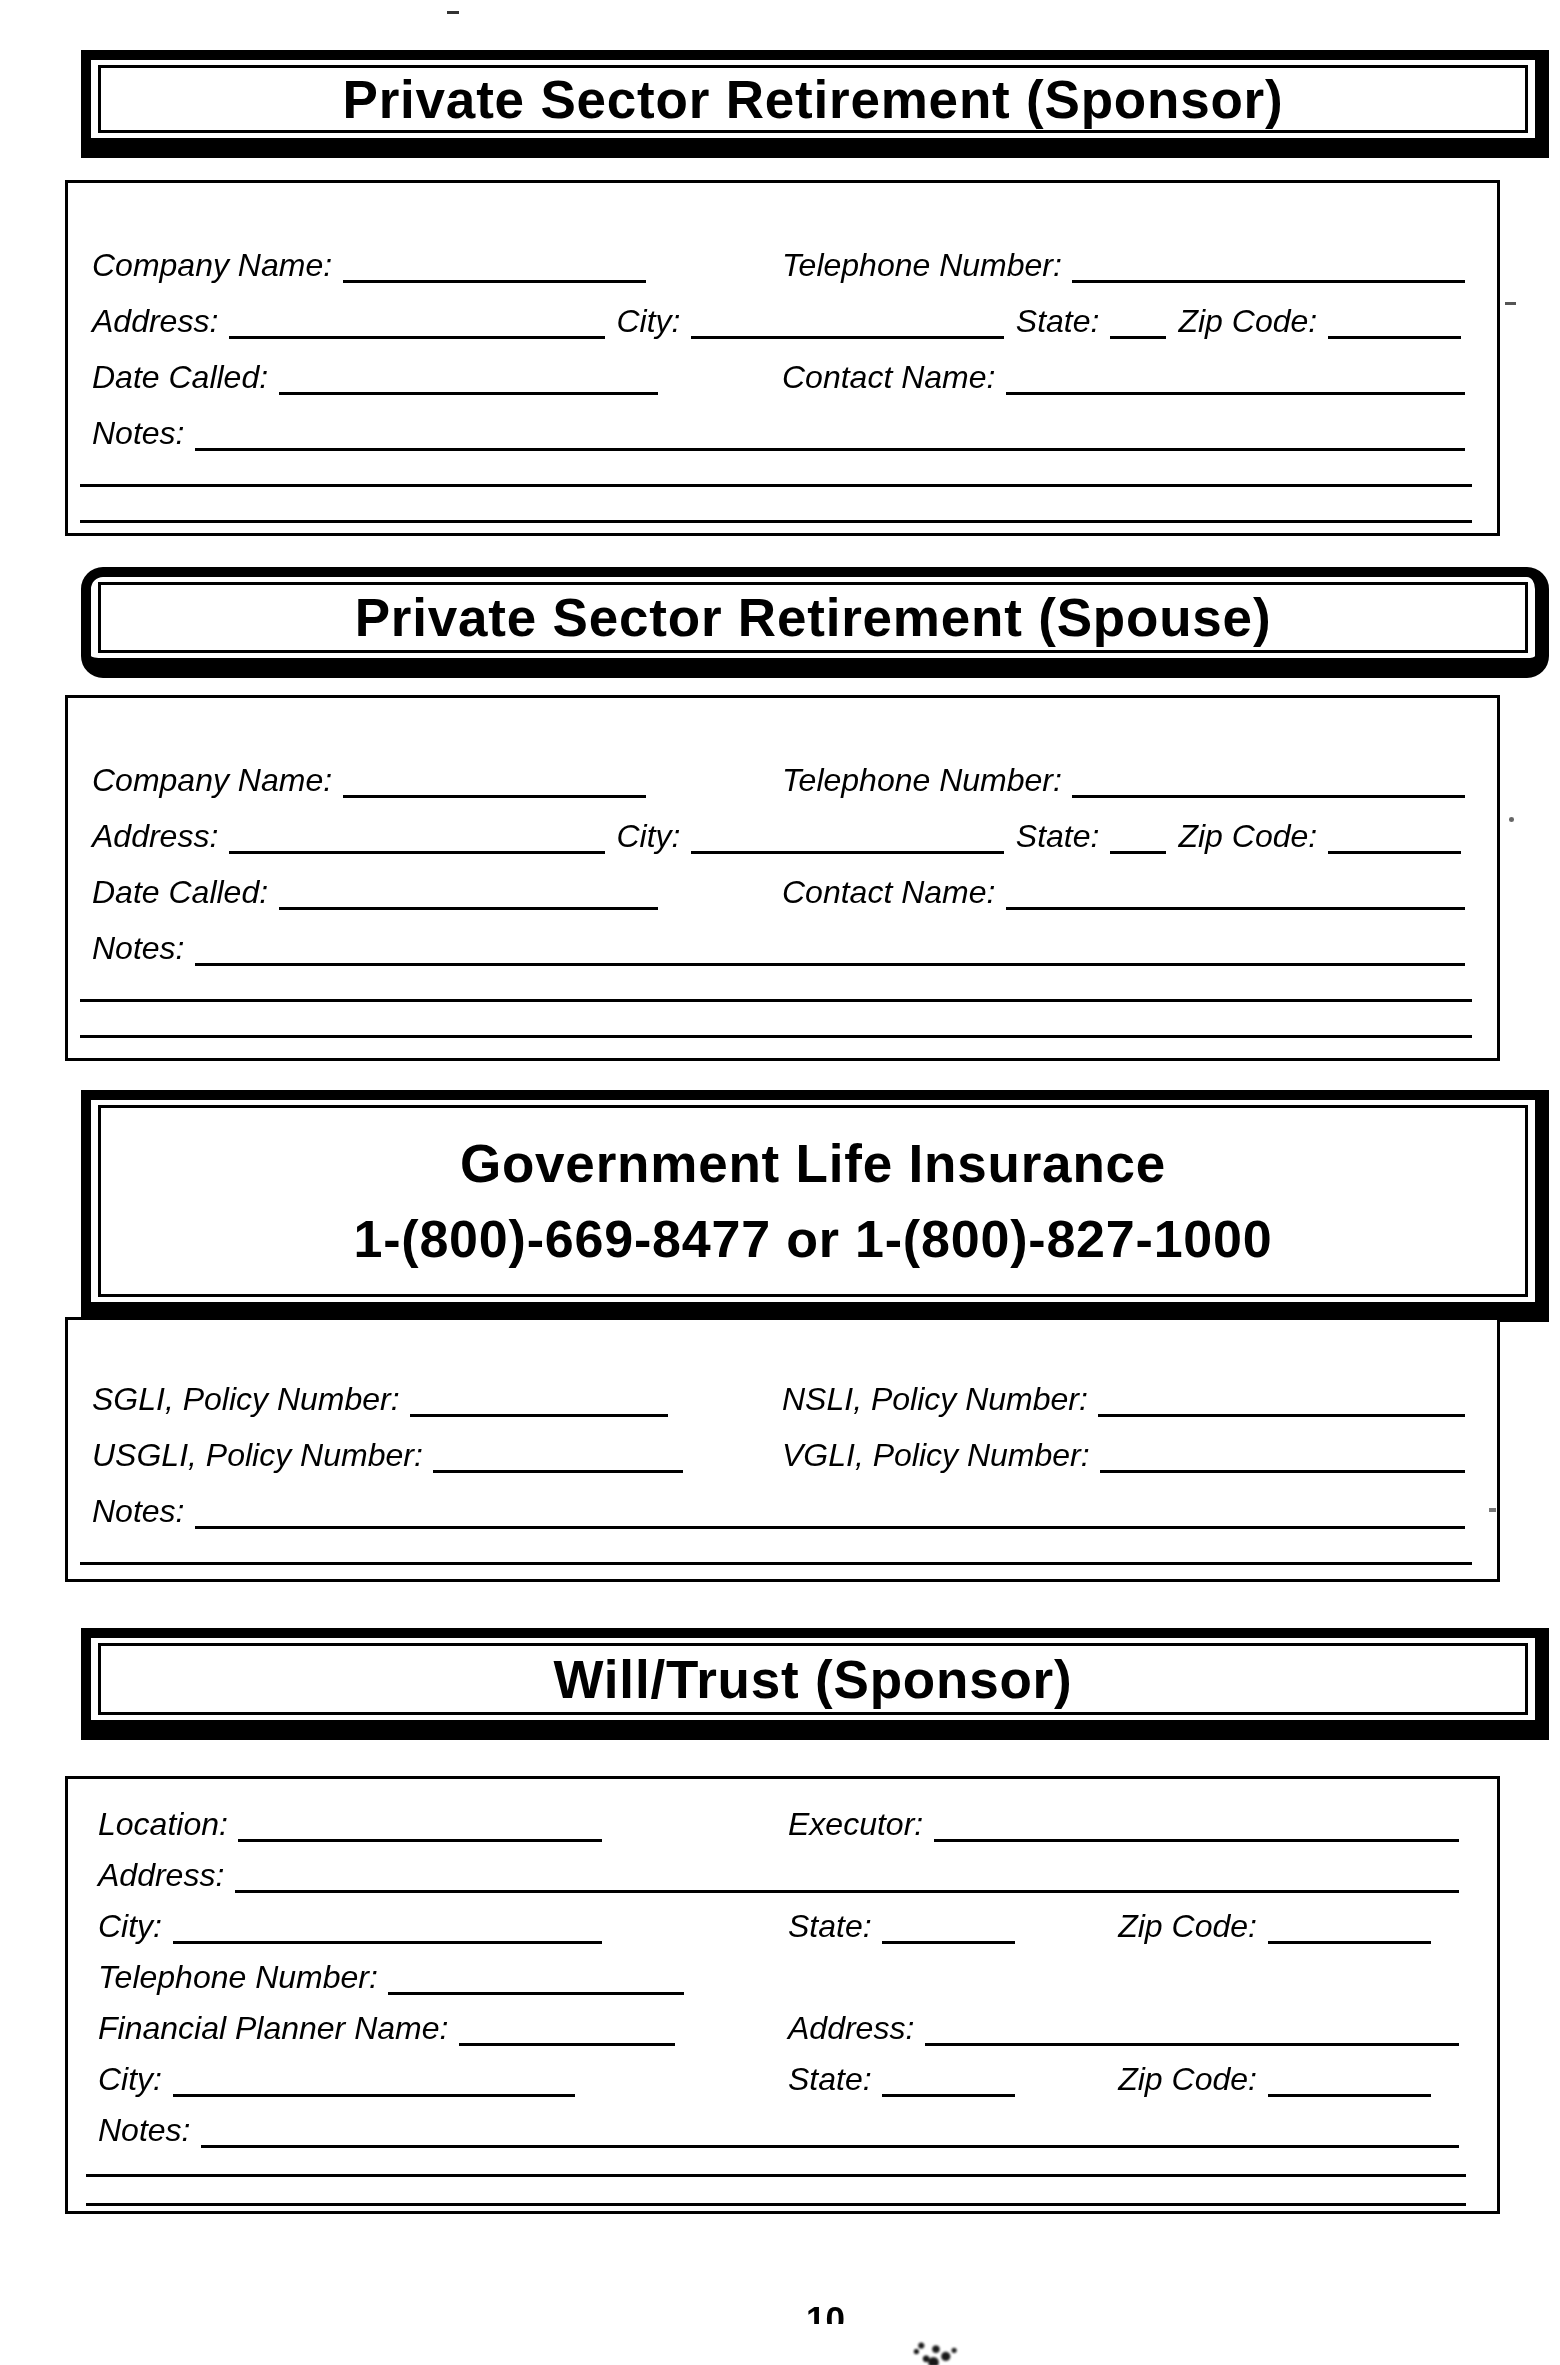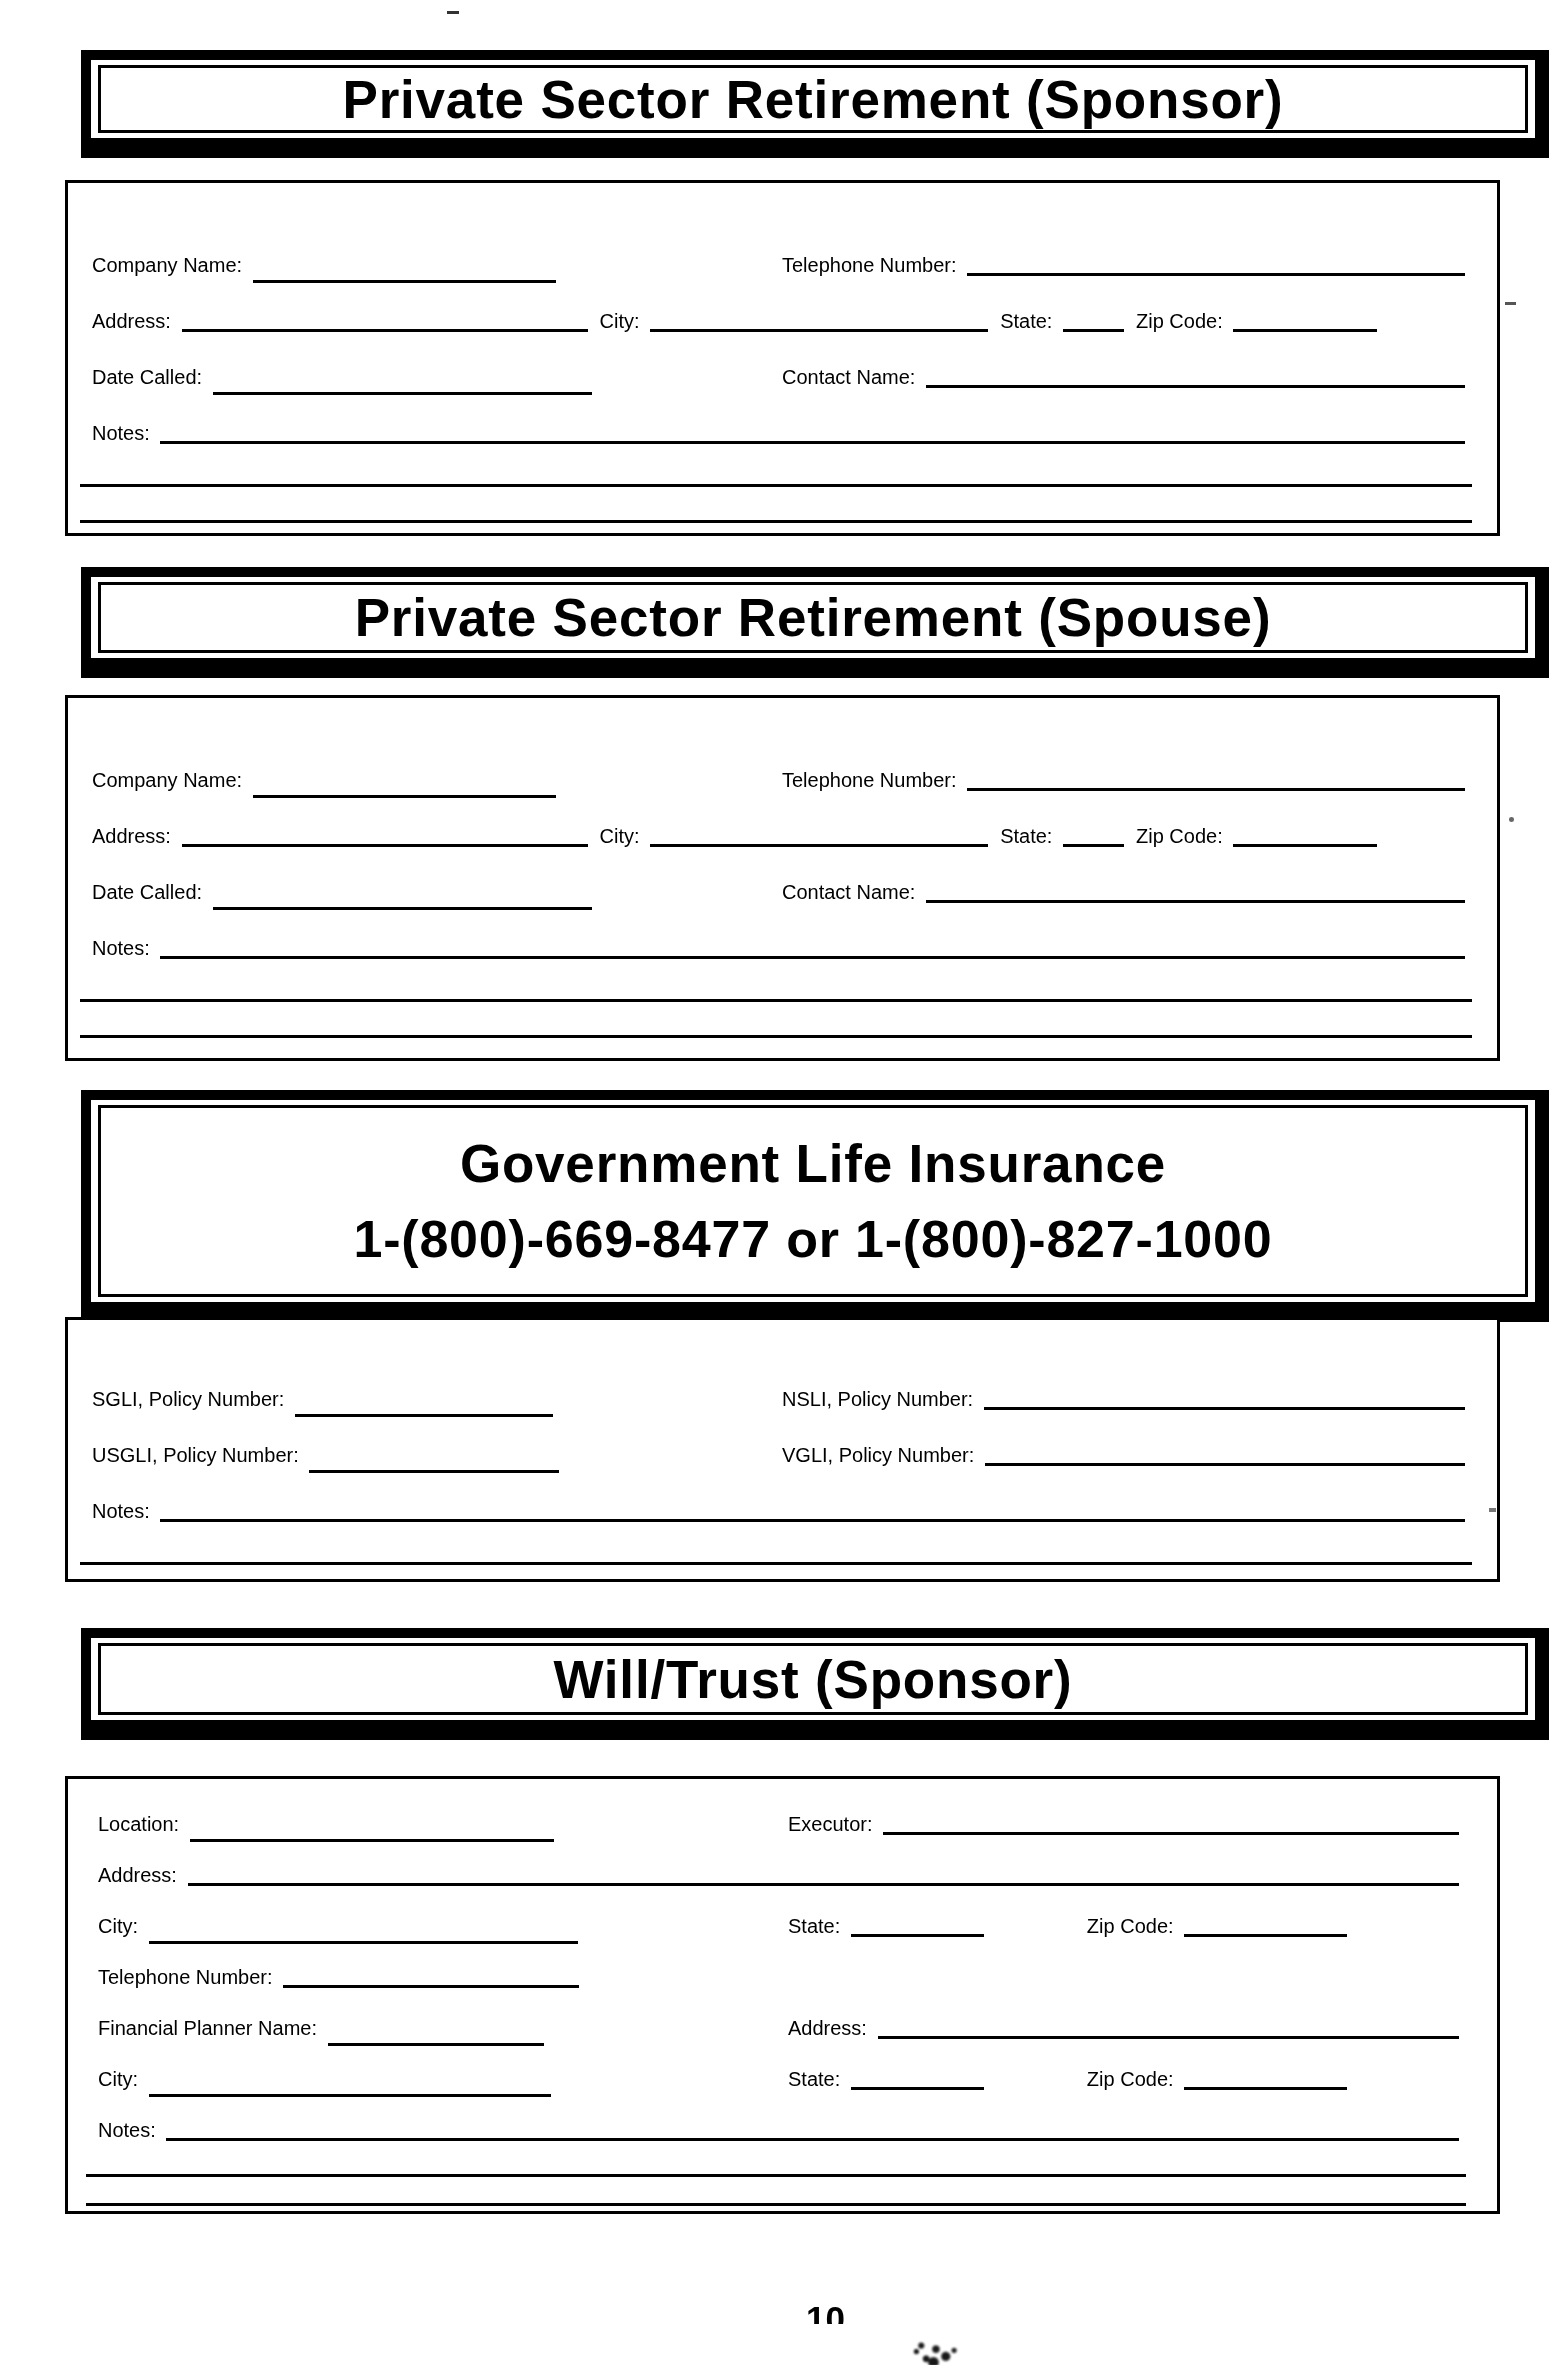--- a/index.html
+++ b/index.html
@@ -23,21 +23,21 @@
     border:3px solid #000; height:100%; width:100%;
     display:flex; flex-direction:column; align-items:center; justify-content:center;
     text-align:center; font-weight:bold;
   }
   .hdr-title   { font-size:53px; letter-spacing:0.8px; }
   .hdr-title2  { font-size:52px; letter-spacing:0.8px; }
   #hdr-gov .hdr-inner { justify-content:space-evenly; padding:10.6px 0; }
 
   
   .formbox { position:absolute; border:3px solid #000; background:#fff; }
-  .row { display:flex; align-items:flex-start; font-size:20px; line-height:36px; white-space:nowrap; }
+  .row { display:flex; align-items:flex-end; font-size:32px; line-height:36px; white-space:nowrap;font-style:italic; }
   .lb  { padding-right:10.6px; }
   .lcol{ display:flex; align-items:flex-end; width:690px; flex-shrink:0; }
   .ln  { display:inline-block; border-bottom:3.8px solid #000; height:29px; margin-right:12px; flex-shrink:1; }
   .grow{ flex:1 1 auto; margin-right:7.6px; }
   .mt  { margin-top:20px; }
   .xline { margin-top:33px; }
   .xline .ln { margin-left:-12px; margin-right:1.5px; height:0; }
 
   .w80{width:61px} .w175{width:133px} .w190{width:144px} .w210{width:163px}
   .w285{width:216px} .w330{width:250px} .w340{width:258px} .w365{width:277px}
@@ -47,21 +47,21 @@
 
   #form-sponsor, #form-spouse { padding:64px 24px 0; }
   #form-gov  { padding:61px 24px 0; }
   #form-will { padding:26.5px 30px 0; }
   #form-will .mt { margin-top:15px; }
   #form-will .xline { margin-top:26px; }
 
   
   #hdr-sponsor  { left:47px;  top:50px;   width:1468px; height:108px; }
   #form-sponsor { left:65px;  top:180px;  width:1435px; height:356px; }
-  #hdr-spouse   { left:47px;  top:567px;  width:1468px; height:111px; }
+  #hdr-spouse   { left:47px;  top:567px;  width:1468px; height:111px;border-radius:22px; }
   #form-spouse  { left:65px;  top:695px;  width:1435px; height:366px; }
   #hdr-gov      { left:47px;  top:1090px; width:1468px; height:232px; }
   #form-gov     { left:65px;  top:1317px; width:1435px; height:265px; }
   #hdr-will     { left:47px;  top:1628px; width:1468px; height:112px; }
   #form-will    { left:65px;  top:1776px; width:1435px; height:438px; }
 
   
   #page-number {
     position:absolute; left:762px; top:2300px; width:61px; height:23.5px;
     overflow:hidden; font-size:35px; font-weight:bold; line-height:38px;margin-left:44px;

